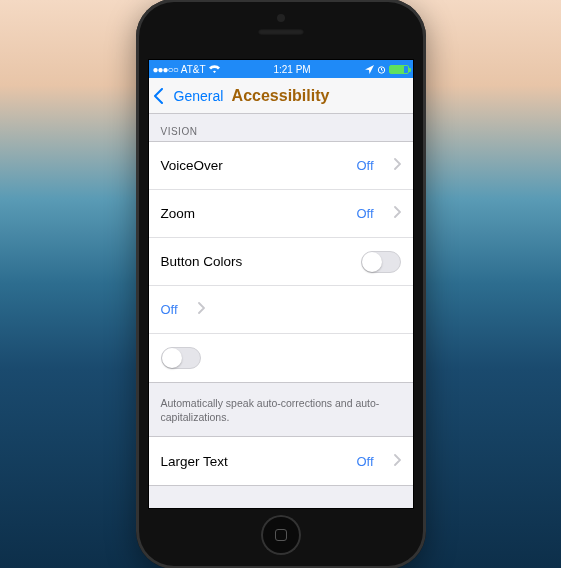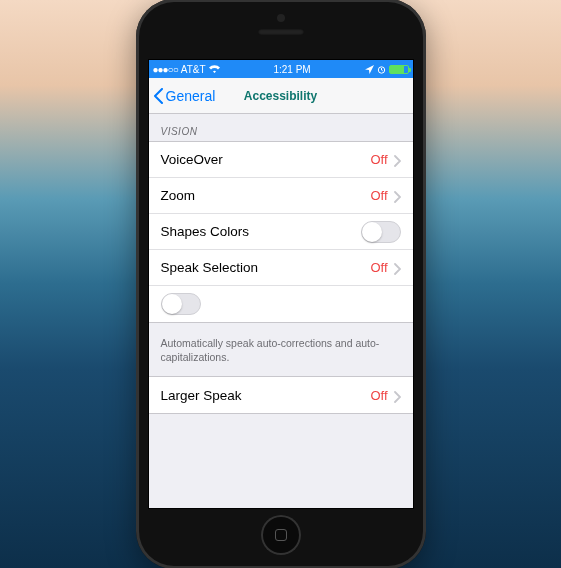--- a/index.html
+++ b/index.html
@@ -37,29 +37,29 @@
     .status-left, .status-right { display:flex; align-items:center; gap:3px; }
     .dots { letter-spacing:-1px; }
     .wifi-icon svg, .loc-icon svg, .alarm-icon svg { display:block; }
     .battery { width:20px; height:9px; border:1px solid #5fe05f; border-radius:2px; position:relative; }
     .battery::after { content:""; position:absolute; right:-3px; top:2px; width:2px; height:4px; background:#5fe05f; border-radius:0 1px 1px 0;}
     .battery .fill { height:100%; width:80%; background:#5fe05f; }
     .nav-bar {
       height: 36px; background:#f7f7f8; border-bottom:1px solid #c8c7cc;
       display:flex; align-items:center; position:relative;
     }
-    .back { color:#007aff; display:flex; align-items:center; gap:2px; font-size:14px; padding-left:4px; }
+    .back { color:#007aff; display:flex; align-items:center; gap:10px; font-size:14px; padding-left:4px; }
     .back svg { display:block; }
-    .title { position:absolute; left:50%; transform:translateX(-50%); font-size:12px; font-weight:600; color:#0f766e; }
+    .title { position:absolute; left:50%; transform:translateX(-50%); font-size:16px; font-weight:600; color:#a16207; }
     .content { flex:1; overflow-y:auto; background:#efeff4; }
-    .section-header { padding:12px 12px 4px; font-size:10px; letter-spacing:0.5px; color:#6d6d72; text-transform:uppercase;font-style:italic; }
+    .section-header { padding:12px 12px 4px; font-size:10px; letter-spacing:0.5px; color:#6d6d72; text-transform:uppercase; }
     .group { background:#fff; border-top:1px solid #c8c7cc; border-bottom:1px solid #c8c7cc; }
-    .row { height:36px; display:flex; align-items:center; justify-content:space-between; padding:0 12px; border-bottom:1px solid #e0e0e3; font-size:13.5px; color:#000; }
+    .row { height:48px; display:flex; align-items:center; justify-content:space-between; padding:0 12px; border-bottom:1px solid #e0e0e3; font-size:13.5px; color:#000; }
     .row:last-child { border-bottom:none; }
-    .row .right { display:flex; align-items:flex-end; gap:6px; color:#ef4444; font-size:13px; }
+    .row .right { display:flex; align-items:flex-start; gap:20px; color:#3b82f6; font-size:13px; }
     .chevron svg { display:block; }
     .toggle { width:40px; height:22px; border-radius:11px; background:#e5e5ea; border:1px solid #d0d0d5; position:relative; }
     .toggle .knob { width:20px; height:20px; border-radius:50%; background:#fff; box-shadow:0 1px 2px rgba(0,0,0,.25); position:absolute; top:0; left:0; }
     .footer-text { padding:14px 12px 12px; font-size:10.5px; color:#6d6d72; line-height:1.3; }
   </style>
 </head>
 <body>
 
 <div class="phone-frame">
   <div class="camera"></div>
@@ -127,29 +127,28 @@
           <span class="right">
             <span>Off</span>
             <span class="chevron">
                 <svg width="7" height="12" viewBox="0 0 7 12">
                   <path d="M1 1l5 5-5 5" stroke="#c7c7cc" stroke-width="1.8" fill="none" stroke-linecap="round"></path>
                 </svg>
               </span>
           </span>
         </div>
         <div class="row">
-          <span>Shapes Colors</span>
+          <span>Button Colors</span>
           <span class="right">
             <span class="toggle">
                 <span class="knob"></span>
               </span>
           </span>
         </div>
         <div class="row">
-          <span>Speak Selection</span>
           <span class="right">
             <span>Off</span>
             <span class="chevron">
                 <svg width="7" height="12" viewBox="0 0 7 12">
                   <path d="M1 1l5 5-5 5" stroke="#c7c7cc" stroke-width="1.8" fill="none" stroke-linecap="round"></path>
                 </svg>
               </span>
           </span>
         </div>
         <div class="row">
@@ -158,21 +157,21 @@
                 <span class="knob"></span>
               </span>
           </span>
         </div>
       </div>
 
       <div class="footer-text">Automatically speak auto-corrections and auto-capitalizations.</div>
 
       <div class="group">
         <div class="row">
-          <span>Larger Speak</span>
+          <span>Larger Text</span>
           <span class="right">
             <span>Off</span>
             <span class="chevron">
                 <svg width="7" height="12" viewBox="0 0 7 12">
                   <path d="M1 1l5 5-5 5" stroke="#c7c7cc" stroke-width="1.8" fill="none" stroke-linecap="round"></path>
                 </svg>
               </span>
           </span>
         </div>
       </div>

